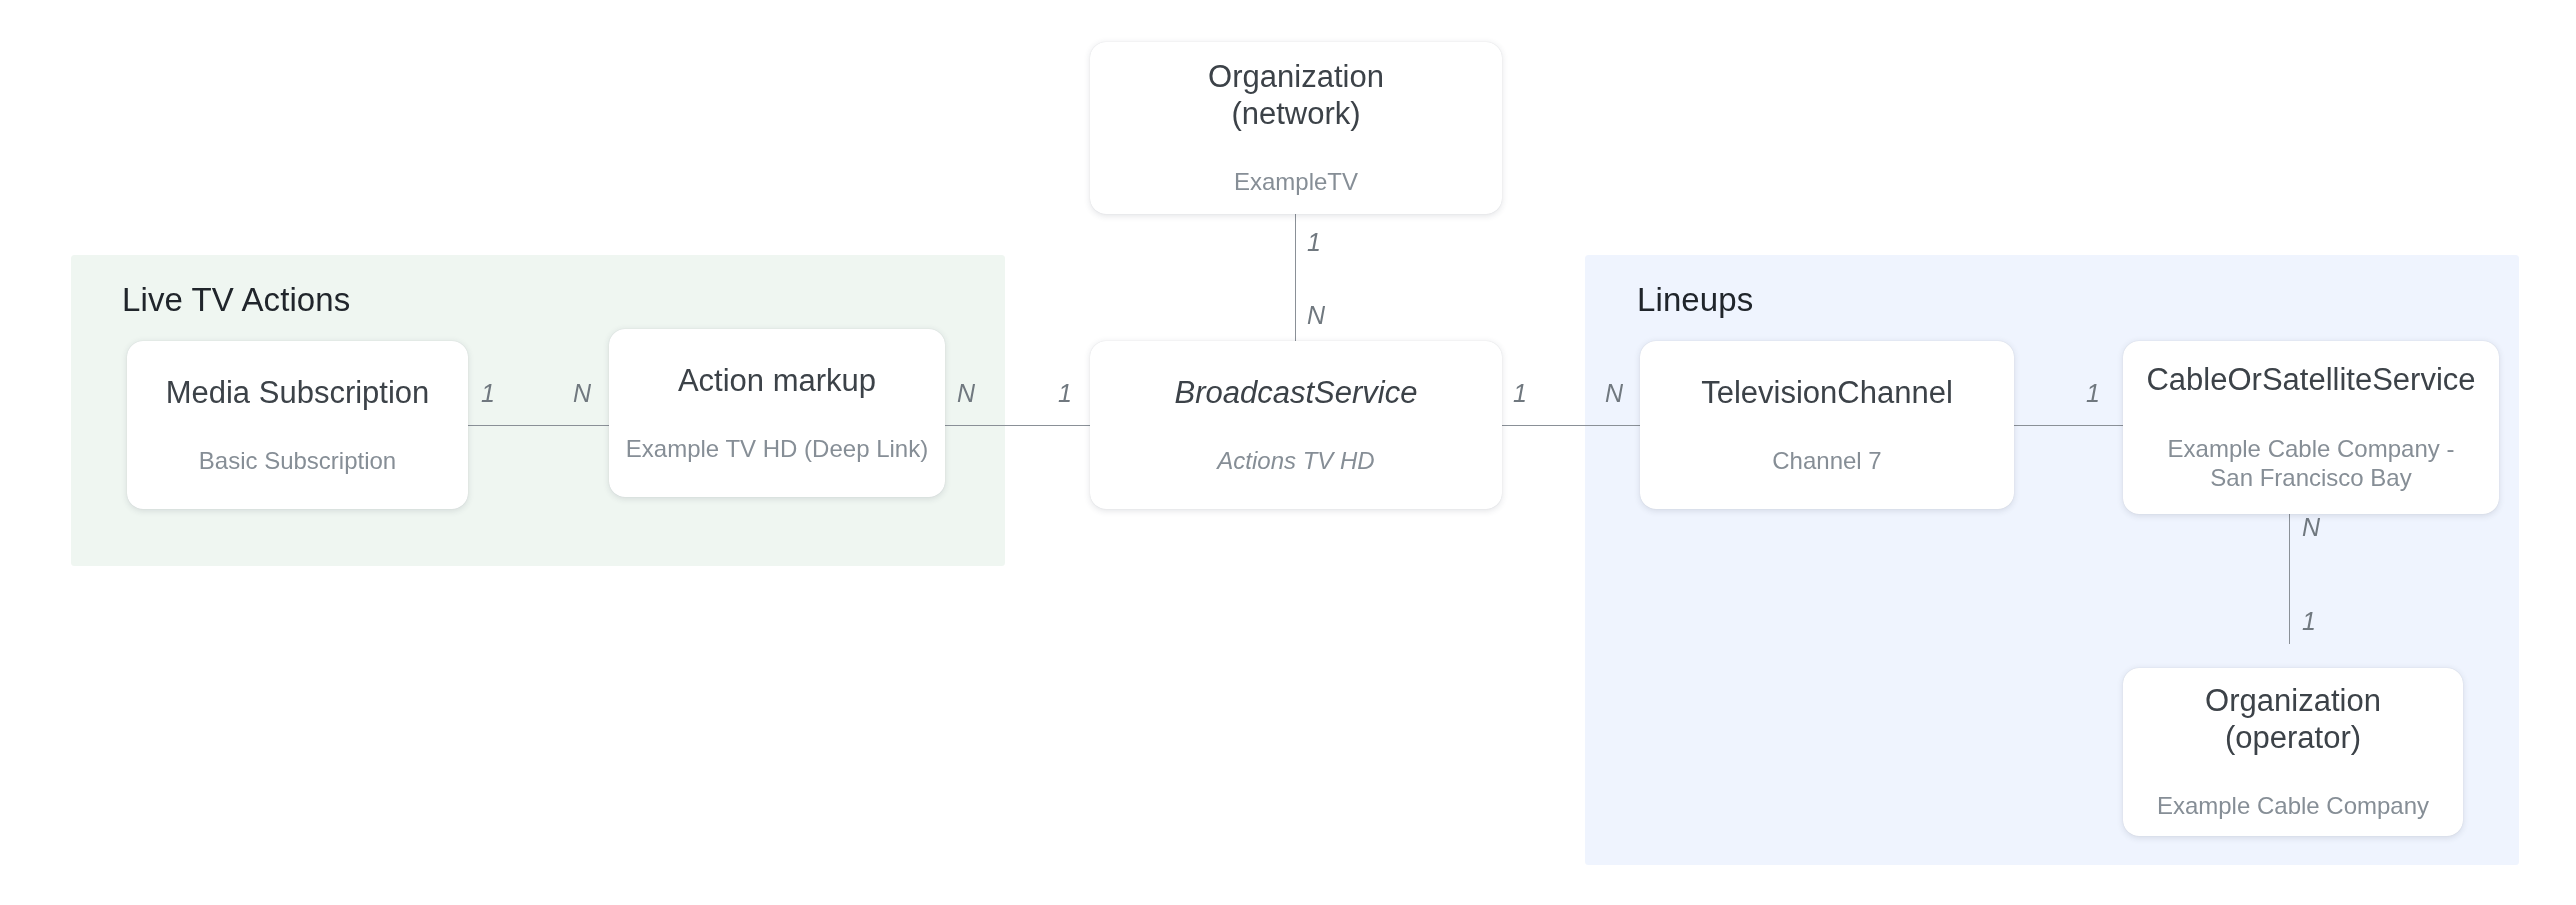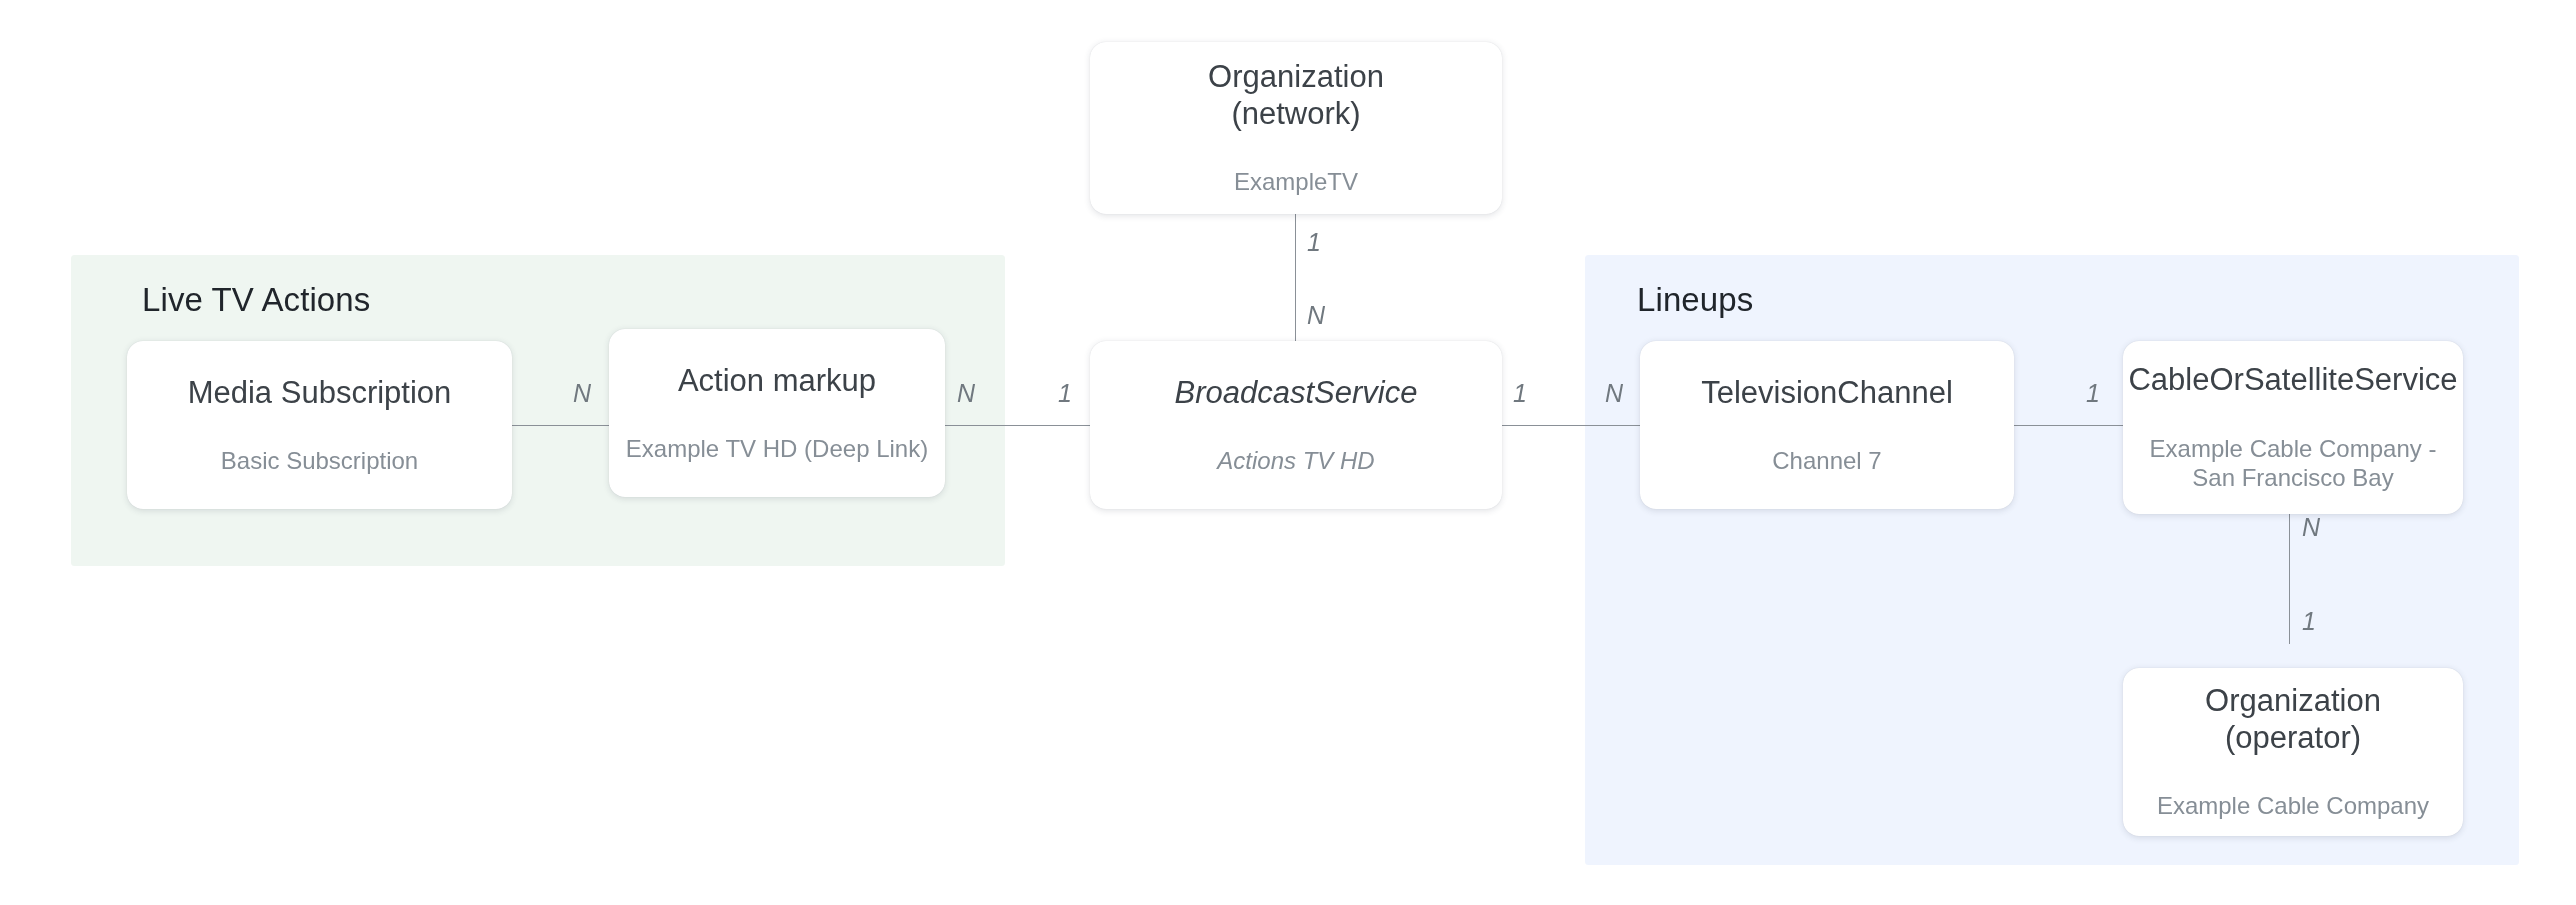--- a/index.html
+++ b/index.html
@@ -88,21 +88,21 @@
     z-index: 3;
     white-space: nowrap;
   }
 </style>
 </head>
 <body>
 
 <div id="canvas">
 
   <div class="group" style="left:71px; top:255px; width:934px; height:311px; background:#eff6f1;"></div>
-  <div class="group-title" style="left:122px; top:281px;margin-left:20px;">Live TV Actions</div>
+  <div class="group-title" style="left:122px; top:281px;">Live TV Actions</div>
 
   <div class="group" style="left:1585px; top:255px; width:934px; height:610px; background:#eff4fe;"></div>
   <div class="group-title" style="left:1637px; top:281px;">Lineups</div>
 
   <div class="edge-v" style="left:1295px; top:212px; height:129px;"></div>
   <div class="card-lbl" style="left:1307px; top:228px;">1</div>
   <div class="card-lbl" style="left:1307px; top:301px;">N</div>
 
   <div class="edge-h" style="left:467px; top:425px; width:142px;"></div>
   <div class="card-lbl" style="left:481px; top:379px;">1</div>
@@ -123,41 +123,41 @@
   <div class="edge-v" style="left:2289px; top:513px; width:0; height:131px;"></div>
   <div class="card-lbl" style="left:2302px; top:513px;">N</div>
   <div class="card-lbl" style="left:2302px; top:607px;">1</div>
 
   <div class="node" style="left:1090px; top:42px; width:412px; height:172px;">
     <div class="node-title">Organization
 (network)</div>
     <div class="node-sub">ExampleTV</div>
   </div>
 
-  <div class="node" style="left:127px; top:341px; width:385px; height:168px;">
+  <div class="node" style="left:127px; top:341px; width:341px; height:168px;">
     <div class="node-title">Media Subscription</div>
     <div class="node-sub">Basic Subscription</div>
   </div>
 
   <div class="node" style="left:609px; top:329px; width:336px; height:168px;">
     <div class="node-title">Action markup</div>
     <div class="node-sub">Example TV HD (Deep Link)</div>
   </div>
 
   <div class="node" style="left:1090px; top:341px; width:412px; height:168px;font-style:italic;">
     <div class="node-title">BroadcastService</div>
     <div class="node-sub">Actions TV HD</div>
   </div>
 
   <div class="node" style="left:1640px; top:341px; width:374px; height:168px;">
     <div class="node-title">TelevisionChannel</div>
     <div class="node-sub">Channel 7</div>
   </div>
 
-  <div class="node" style="left:2123px; top:341px; width:340px; height:173px;">
+  <div class="node" style="left:2123px; top:341px; width:376px; height:173px;">
     <div class="node-title">CableOrSatelliteService</div>
     <div class="node-sub">Example Cable Company -
 San Francisco Bay</div>
   </div>
 
   <div class="node" style="left:2123px; top:668px; width:340px; height:168px;">
     <div class="node-title">Organization (operator)</div>
     <div class="node-sub">Example Cable Company</div>
   </div>
 

